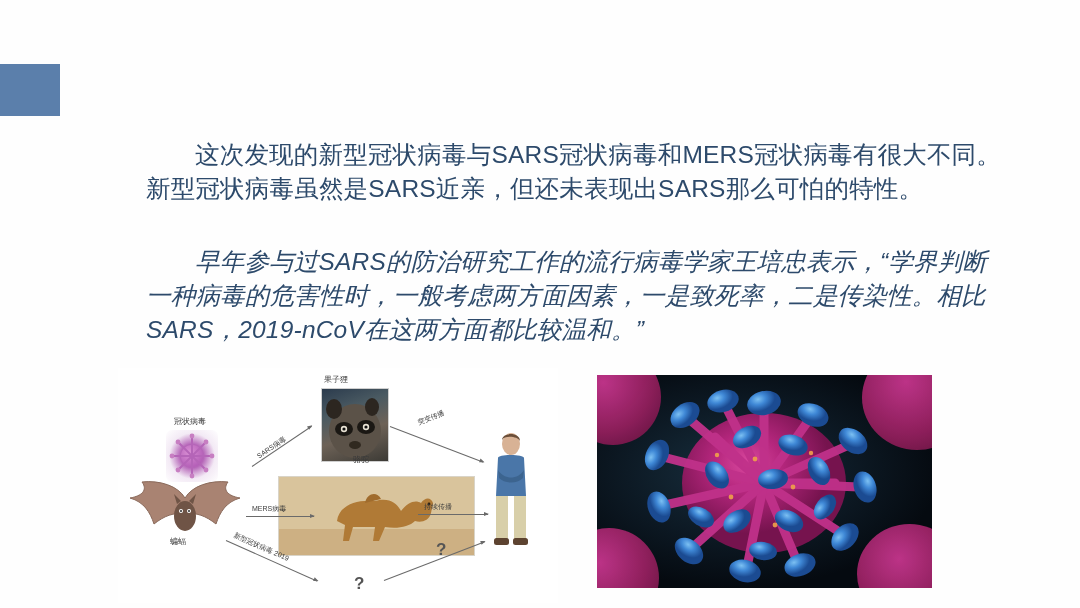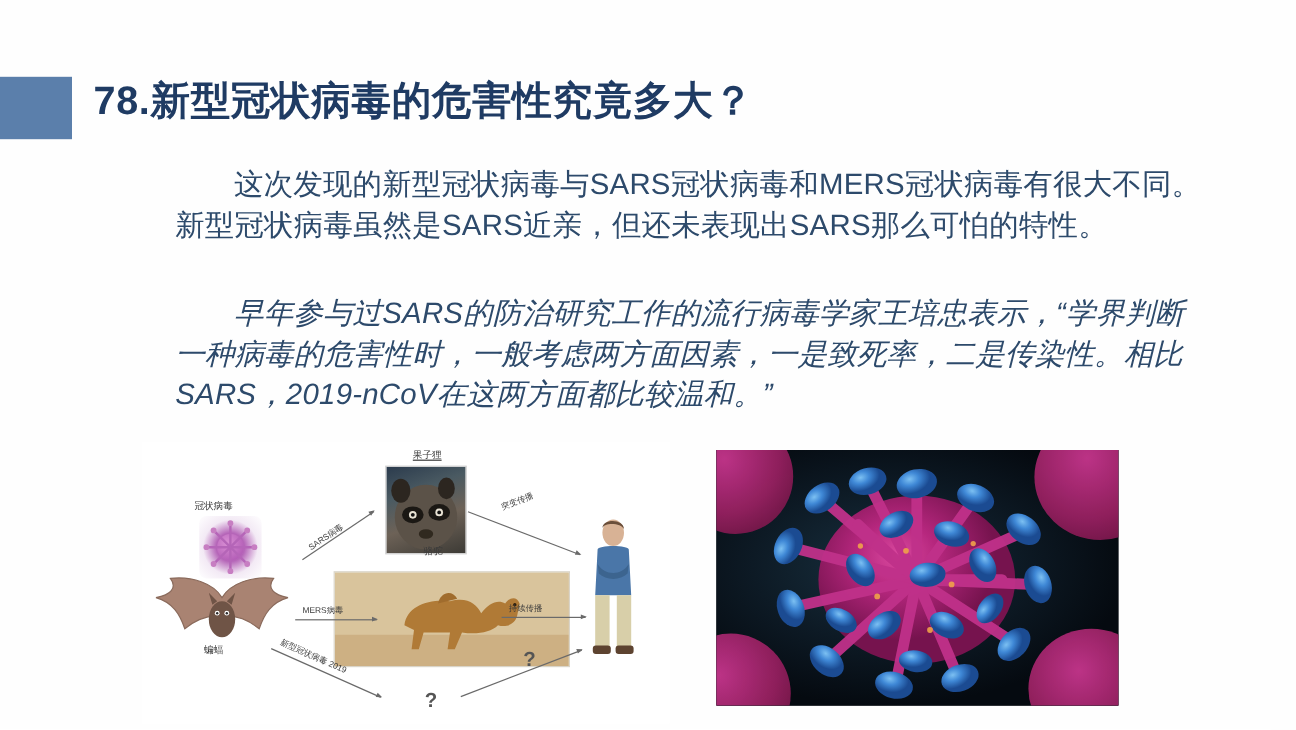--- a/index.html
+++ b/index.html
@@ -83,28 +83,27 @@
   .vp-corner{position:absolute;border-radius:50%;
     background:radial-gradient(circle at 40% 35%,#c6368e 0%,#95205f 55%,#5d1039 100%);
     filter:blur(0.5px);opacity:.95;}
 </style>
 </head>
 <body>
 
 <div class="slide">
 
   <div class="title-accent"></div>
-  <div class="title-text">78.新型冠状病毒的危害性究竟多大？</div>
 
   <div class="para p1">这次发现的新型冠状病毒与SARS冠状病毒和MERS冠状病毒有很大不同。新型冠状病毒虽然是SARS近亲，但还未表现出SARS那么可怕的特性。</div>
   <div class="para p2">早年参与过SARS的防治研究工作的流行病毒学家王培忠表示，“学界判断一种病毒的危害性时，一般考虑两方面因素，一是致死率，二是传染性。相比SARS，2019-nCoV在这两方面都比较温和。”</div>
 
   <div class="diagram">
 
-    <div class="dg-label" style="left:44px;top:48px;font-size:8px;">冠状病毒</div>
+    <div class="dg-label" style="left:56px;top:48px;font-size:8px;">冠状病毒</div>
     <div class="cv-icon">
       <div class="cv-core"></div>
       <svg width="52" height="52" style="position:absolute;left:0;top:0;">
         <g stroke="#b565b8" stroke-width="2" stroke-linecap="round">
           <line x1="26" y1="26" x2="26" y2="7"></line>
             <line x1="26" y1="26" x2="39" y2="13"></line>
           <line x1="26" y1="26" x2="45" y2="26"></line>
             <line x1="26" y1="26" x2="39" y2="39"></line>
           <line x1="26" y1="26" x2="26" y2="45"></line>
             <line x1="26" y1="26" x2="13" y2="39"></line>
@@ -128,21 +127,21 @@
       <path d="M65 22 C58 10 40 4 22 6 C28 14 22 20 10 22 C24 26 30 36 34 48 C44 40 54 36 65 38 C76 36 86 40 96 48 C100 36 106 26 120 22 C108 20 102 14 108 6 C90 4 72 10 65 22 Z" fill="#a98372" stroke="#8a6a5b" stroke-width="1"></path>
       <ellipse cx="65" cy="40" rx="11" ry="15" fill="#6f5446"></ellipse>
       <path d="M57 28 L54 18 L61 25 Z M73 28 L76 18 L69 25 Z" fill="#6f5446"></path>
       <circle cx="61" cy="35" r="2" fill="#fff"></circle>
         <circle cx="69" cy="35" r="2" fill="#fff"></circle>
       <circle cx="61" cy="35" r="1" fill="#2b2b2b"></circle>
         <circle cx="69" cy="35" r="1" fill="#2b2b2b"></circle>
     </svg>
     <div class="dg-label" style="left:52px;top:168px;font-size:8px;font-family:Liberation Mono, monospace;">蝙蝠</div>
 
-    <div class="dg-label" style="left:226px;top:6px;font-size:8px;text-decoration:underline;">果子狸</div>
+    <div class="dg-label" style="left:206px;top:6px;font-size:8px;">果子狸</div>
     <div class="civet">
       <svg width="66" height="72" viewBox="0 0 66 72">
         <ellipse cx="33" cy="42" rx="26" ry="27" fill="#5b5248"></ellipse>
         <ellipse cx="12" cy="20" rx="8" ry="10" fill="#2c2620"></ellipse>
         <ellipse cx="50" cy="18" rx="7" ry="9" fill="#2c2620"></ellipse>
         <ellipse cx="22" cy="40" rx="9" ry="7" fill="#1b1814"></ellipse>
         <ellipse cx="44" cy="38" rx="9" ry="7" fill="#1b1814"></ellipse>
         <circle cx="22" cy="40" r="3.2" fill="#e8e2d4"></circle>
           <circle cx="44" cy="38" r="3.2" fill="#e8e2d4"></circle>
         <circle cx="22" cy="40" r="1.6" fill="#111"></circle>

